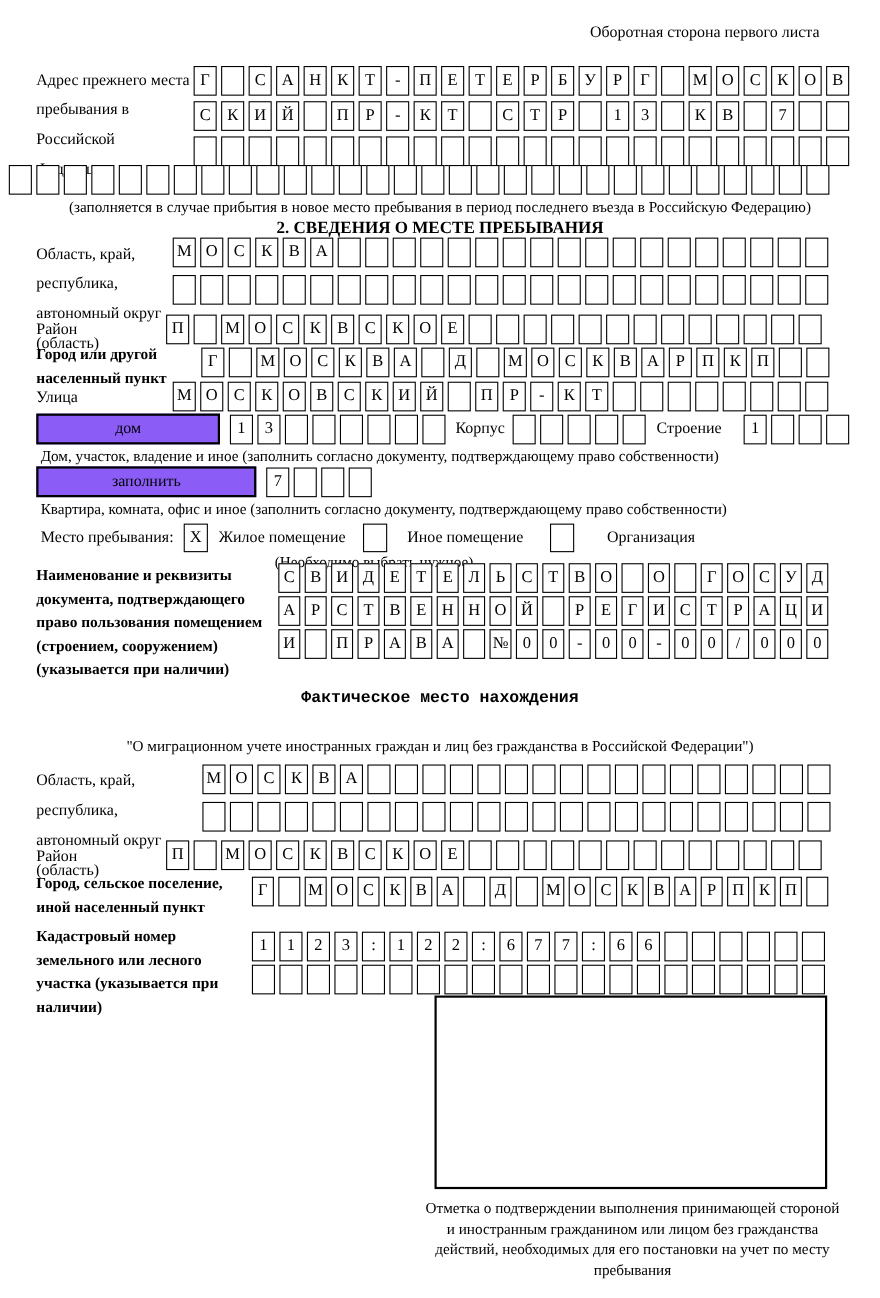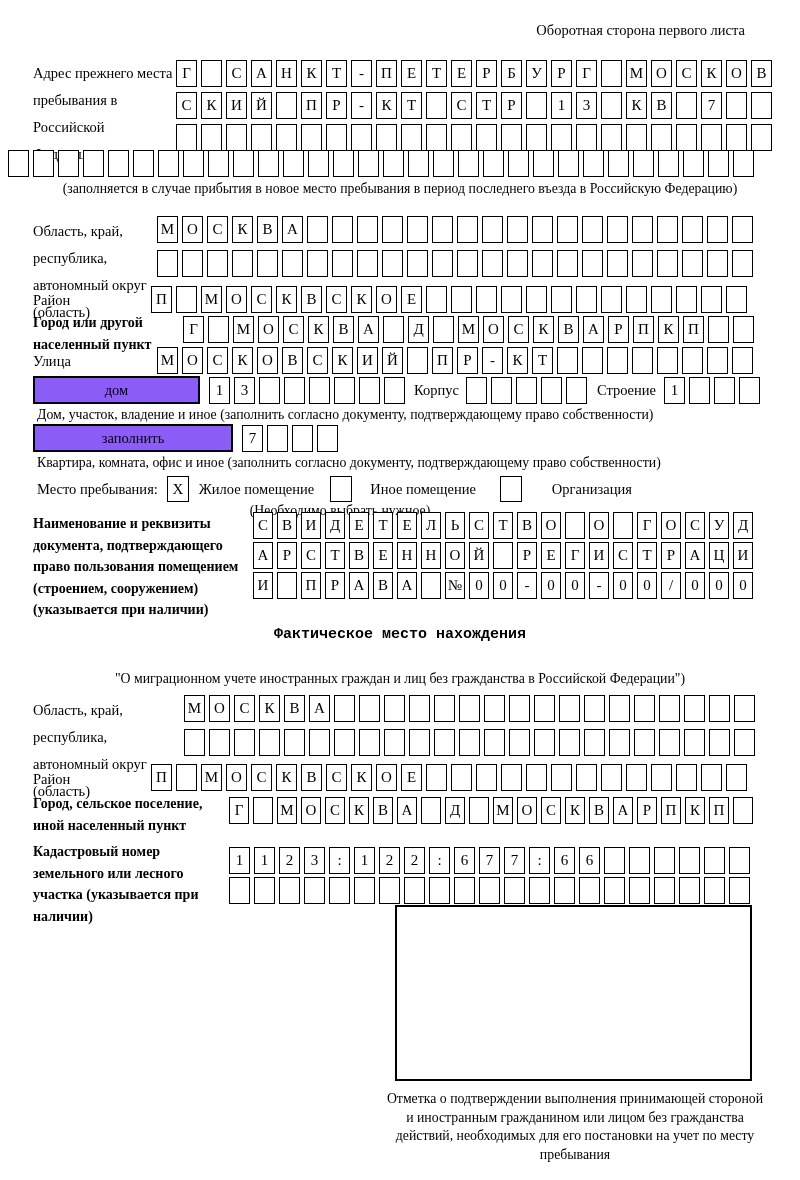--- a/index.html
+++ b/index.html
@@ -136,20 +136,21 @@
       <span class="cell"></span>
       <span class="cell"></span>
       <span class="cell"></span>
       <span class="cell"></span>
       <span class="cell"></span>
       <span class="cell"></span>
       <span class="cell"></span>
     </div>
   <div class="abs note center" style="top:181px;">(заполняется в случае прибытия в новое место пребывания в период последнего въезда в Российскую Федерацию)</div>
 
+  <div class="abs center bold" style="top:199px;font-size:15.5px;">2. СВЕДЕНИЯ О МЕСТЕ ПРЕБЫВАНИЯ</div>
 
   <div class="abs label" style="left:33px;top:218px;width:115px;">Область, край, республика, автономный округ (область)</div>
   <div class="abs cells" style="left:157px;top:216px;">
       <span class="cell">М</span>
       <span class="cell">О</span>
       <span class="cell">С</span>
       <span class="cell">К</span>
       <span class="cell">В</span>
       <span class="cell">А</span>
       <span class="cell"></span>
@@ -294,21 +295,21 @@
         <span class="cell"></span>
       </div>
     <div class="small-label" style="margin-right:7px;">Корпус</div>
     <div class="cells" style="margin-right:10px;">
         <span class="cell"></span>
         <span class="cell"></span>
         <span class="cell"></span>
         <span class="cell"></span>
         <span class="cell"></span>
       </div>
-    <div class="small-label" style="margin-right:8px;">Строение</div>
+    <div class="small-label" style="margin-right:20px;">Строение</div>
     <div class="cells">
         <span class="cell">1</span>
         <span class="cell"></span>
         <span class="cell"></span>
         <span class="cell"></span>
       </div>
   </div>
   <div class="abs note" style="left:37px;top:407px;">Дом, участок, владение и иное (заполнить согласно документу, подтверждающему право собственности)</div>
 
   <div class="abs inline-row" style="left:33px;top:424px;">

